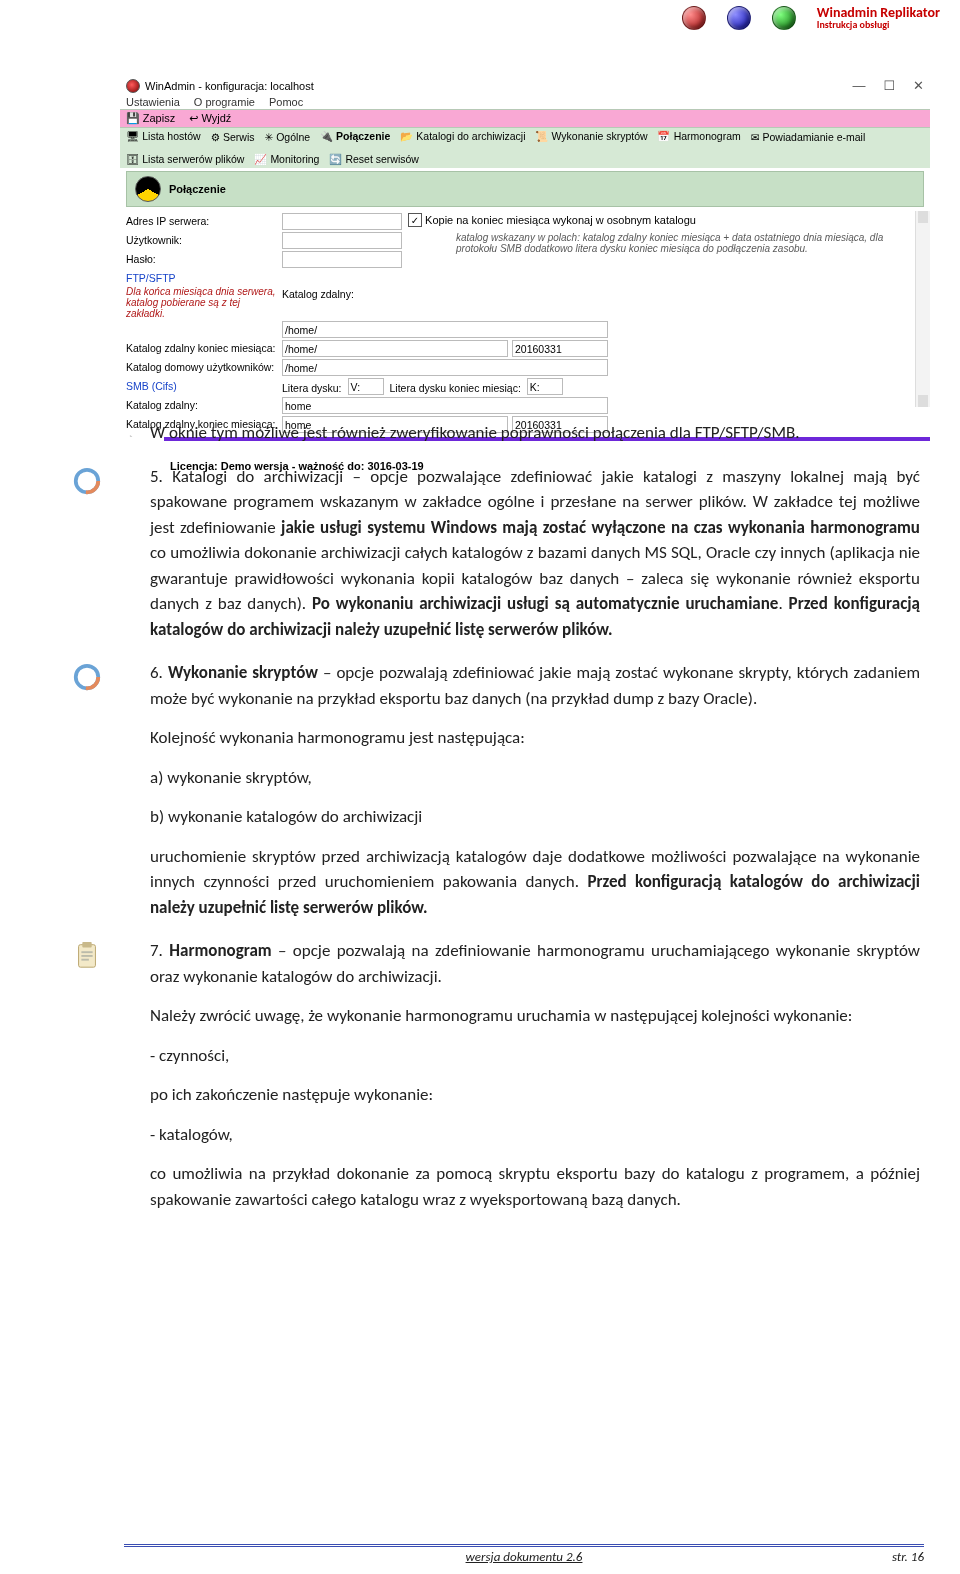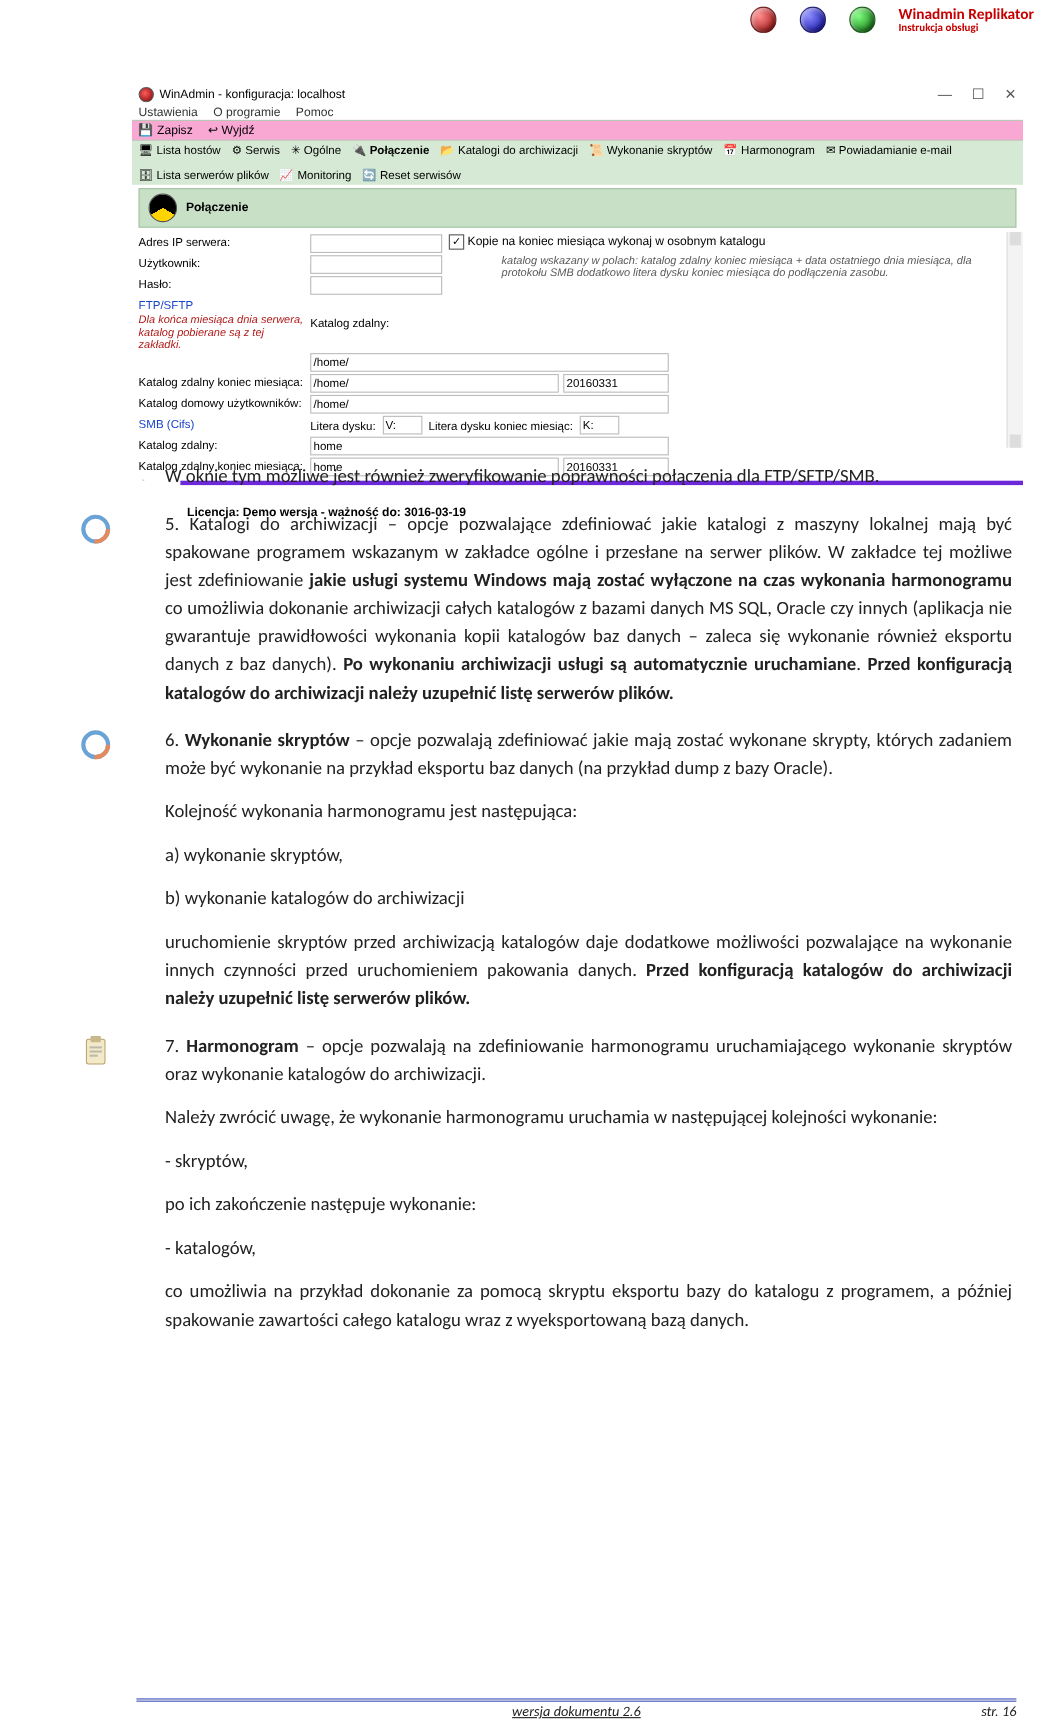--- a/index.html
+++ b/index.html
@@ -310,21 +310,21 @@
             <rect x="10" y="12" width="12" height="2" fill="#bba"></rect>
             <rect x="10" y="16" width="12" height="2" fill="#bba"></rect>
             <rect x="10" y="20" width="8" height="2" fill="#bba"></rect>
           </svg>
       </div>
       <p>
         <span class="num">7.</span>
         <strong>Harmonogram</strong><span> – opcje pozwalają na zdefiniowanie harmonogramu uruchamiającego wykonanie skryptów oraz wykonanie katalogów do archiwizacji.</span>
       </p>
       <p>Należy zwrócić uwagę, że wykonanie harmonogramu uruchamia w następującej kolejności wykonanie:</p>
-      <p class="sub2">- skryptów,</p>
+      <p class="sub2">- czynności,</p>
       <p>po ich zakończenie następuje wykonanie:</p>
       <p class="sub2">- katalogów,</p>
       <p>co umożliwia na przykład dokonanie za pomocą skryptu eksportu bazy do katalogu z programem, a później spakowanie zawartości całego katalogu wraz z wyeksportowaną bazą danych.</p>
     </div>
   </div>
 
   <div class="footer">
     <div style="width:100px;"></div>
     <div class="c">wersja dokumentu 2.6</div>
     <div style="width:100px;text-align:right;">str. 16</div>

